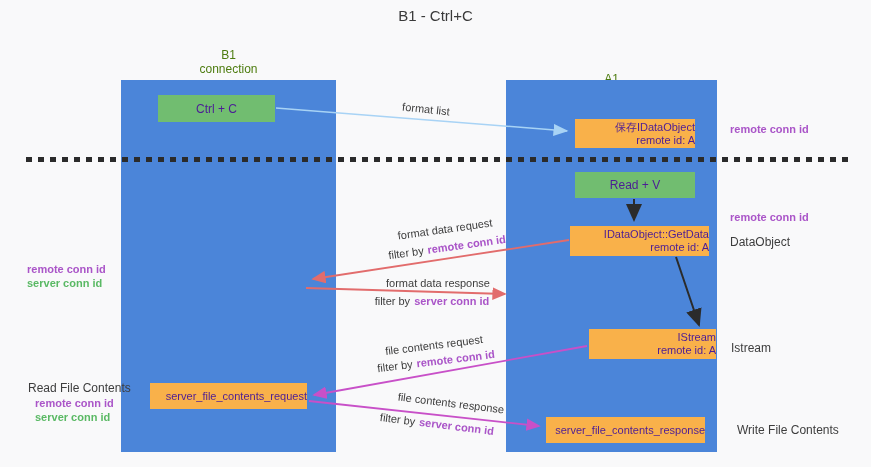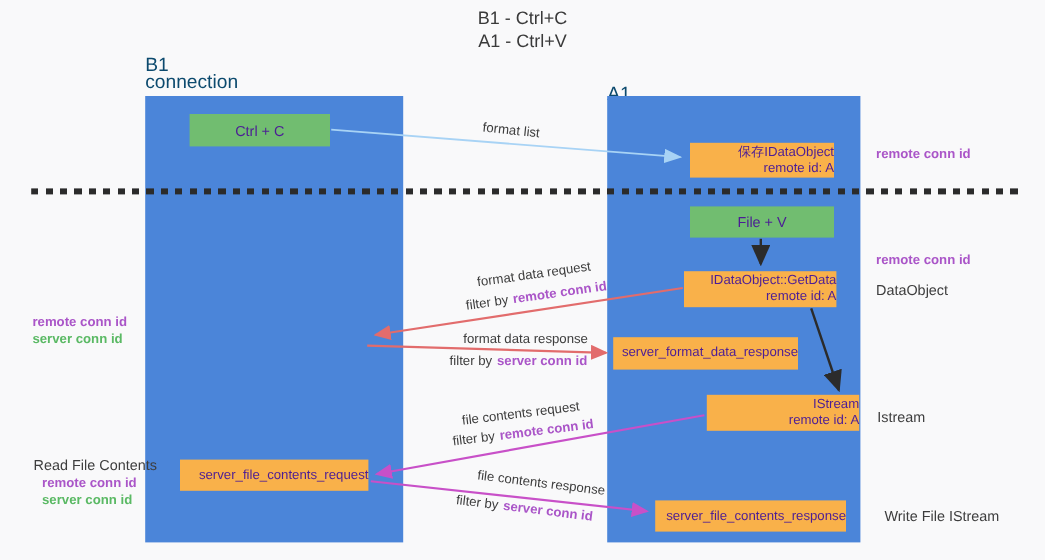--- a/index.html
+++ b/index.html
@@ -1,18 +1,18 @@
 <!DOCTYPE html>
 <html style="--page-bg: #f9f9fa; --lifeline-blue: #4b85d9; --node-green: #71bd70; --node-orange: #f9b14a; --arrow-blue: #a8d3f5; --arrow-red: #e26c6c; --arrow-magenta: #c850c8; --arrow-black: #2b2b2b; --remote-id-purple: #aa55c8; --server-id-green: #5ab964; --text-dark: #3d3d3d;"><head>
 <meta charset="utf-8">
 <style>
   html,body{margin:0;padding:0;background:var(--page-bg,#f9f9fa);font-family:"Liberation Sans",sans-serif;}
   .canvas{position:relative;width:871px;height:467px;overflow:hidden;background:var(--page-bg,#f9f9fa);}
   .title{position:absolute;left:0;top:6px;width:871px;text-align:center;font-size:15px;color:#3a3a3a;line-height:19px;}
-  .col-header{position:absolute;font-size:16px;color:#0c4a6e;line-height:14px;}
+  .col-header{position:absolute;text-align:center;font-size:12px;color:#4d7c0f;line-height:14px;}
   .lifeline{position:absolute;top:80px;height:372px;background:var(--lifeline-blue,#4b85d9);}
   .node{position:absolute;display:flex;flex-direction:column;align-items:center;justify-content:center;color:#4c1d95;text-align:center;}
   .node.green{background:var(--node-green,#71bd70);font-size:12px;}
   .node.orange{background:var(--node-orange,#f9b14a);font-size:11px;line-height:13px;align-items:flex-end;}
   .lbl{position:absolute;transform:translate(-50%,-50%) rotate(var(--r,0deg));font-size:11px;color:var(--text-dark,#3d3d3d);white-space:nowrap;}
   .side{position:absolute;font-size:11px;white-space:nowrap;}
   .side.plain{font-size:12px;color:var(--text-dark,#3d3d3d);}
   .remote-id{color:var(--remote-id-purple,#aa55c8);font-weight:bold;}
   .server-id{color:var(--server-id-green,#5ab964);font-weight:bold;}
   .filter-val{margin-left:4px;font-weight:bold;}
@@ -20,21 +20,20 @@
     background:repeating-linear-gradient(90deg,var(--arrow-black,#2b2b2b) 0 6px,transparent 6px 12px);}
   svg.arrows{position:absolute;left:0;top:0;pointer-events:none;}
 </style>
 </head>
 <body>
 
 <div class="canvas">
 
   <div class="title">
     <div>B1 - Ctrl+C</div>
-    <div>A1 - Ctrl+V</div>
   </div>
 
   <div class="col-header" style="left:121px;top:48px;width:215px;">
     <div>B1</div>
     <div>connection</div>
   </div>
   <div class="col-header" style="left:506px;top:48px;width:211px;margin-top:24px;">
     <div>A1</div>
     <div>remote</div>
   </div>
@@ -47,32 +46,29 @@
   <div class="node green" style="left:158px;top:95px;width:117px;height:27px;">
     <div>Ctrl + C</div>
   </div>
 
   <div class="node orange" style="left:575px;top:119px;width:120px;height:29px;">
     <div>保存IDataObject</div>
     <div>remote id: A</div>
   </div>
 
   <div class="node green" style="left:575px;top:172px;width:120px;height:26px;">
-    <div>File + V</div>
+    <div>Read + V</div>
   </div>
 
-  <div class="node orange" style="left:570px;top:226px;width:127px;height:30px;">
+  <div class="node orange" style="left:570px;top:226px;width:127px;height:30px;padding-left:12px;">
     <div>IDataObject::GetData</div>
     <div>remote id: A</div>
   </div>
 
 
-  <div class="node orange" style="left:511px;top:281px;width:154px;height:27px;">
-    <div>server_format_data_response</div>
-  </div>
 
   <div class="node orange" style="left:589px;top:329px;width:127px;height:30px;">
     <div>IStream</div>
     <div>remote id: A</div>
   </div>
 
   <div class="node orange" style="left:150px;top:383px;width:157px;height:26px;">
     <div>server_file_contents_request</div>
   </div>
 
@@ -99,21 +95,21 @@
 
   <div class="lbl" style="left:451px;top:403px;--r:7deg;">file contents response</div>
   <div class="lbl" style="left:437px;top:424px;--r:7deg;">
     <span>filter by</span><span class="filter-val" style="color:var(--remote-id-purple,#aa55c8);">server conn id</span>
   </div>
 
   <div class="side remote-id" style="left:730px;top:123px;">remote conn id</div>
   <div class="side remote-id" style="left:730px;top:211px;">remote conn id</div>
   <div class="side plain" style="left:730px;top:235px;">DataObject</div>
   <div class="side plain" style="left:731px;top:341px;">Istream</div>
-  <div class="side plain" style="left:737px;top:423px;">Write File IStream</div>
+  <div class="side plain" style="left:737px;top:423px;">Write File Contents</div>
 
   <div class="side remote-id" style="left:27px;top:263px;">remote conn id</div>
   <div class="side server-id" style="left:27px;top:277px;">server conn id</div>
   <div class="side plain" style="left:28px;top:381px;">Read File Contents</div>
   <div class="side remote-id" style="left:35px;top:397px;">remote conn id</div>
   <div class="side server-id" style="left:35px;top:411px;">server conn id</div>
 
   <svg class="arrows" width="871" height="467" viewBox="0 0 871 467">
     <defs>
       <marker id="m-blue" markerWidth="10" markerHeight="8" refX="9" refY="4" orient="auto">

